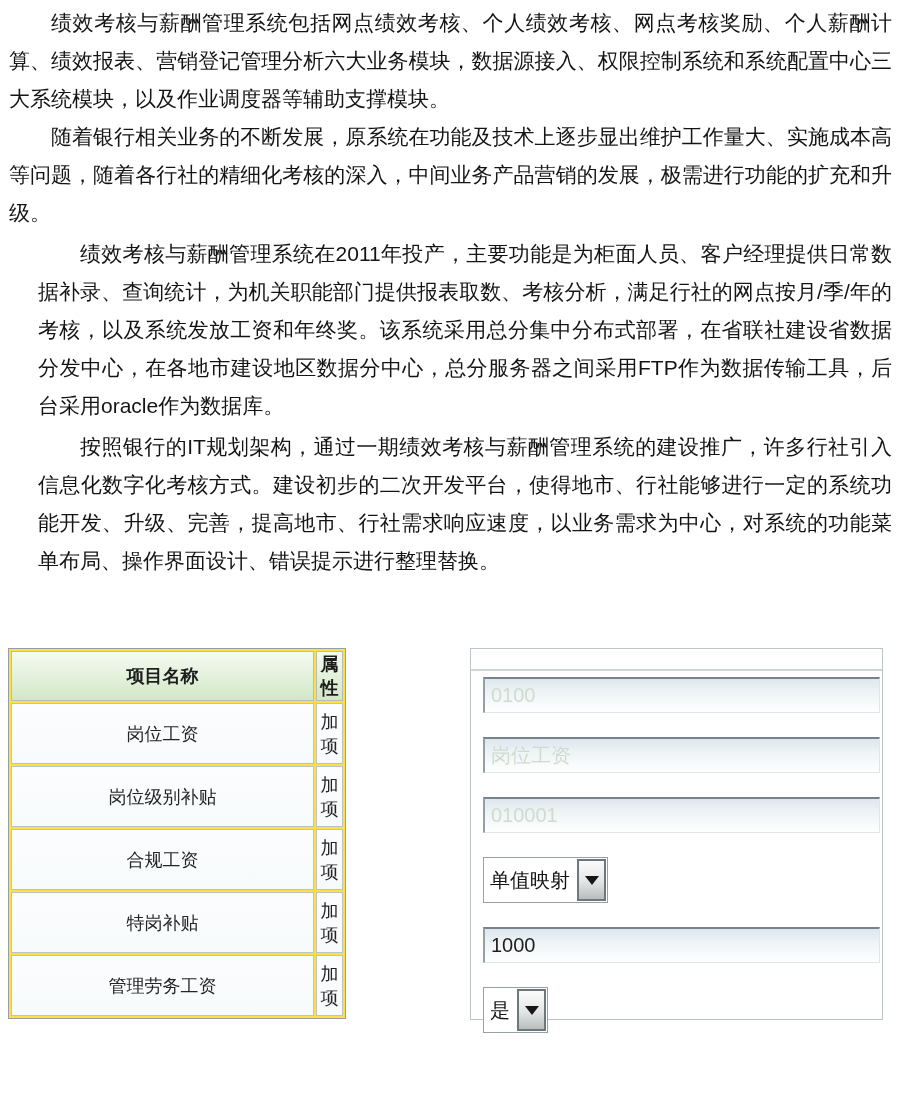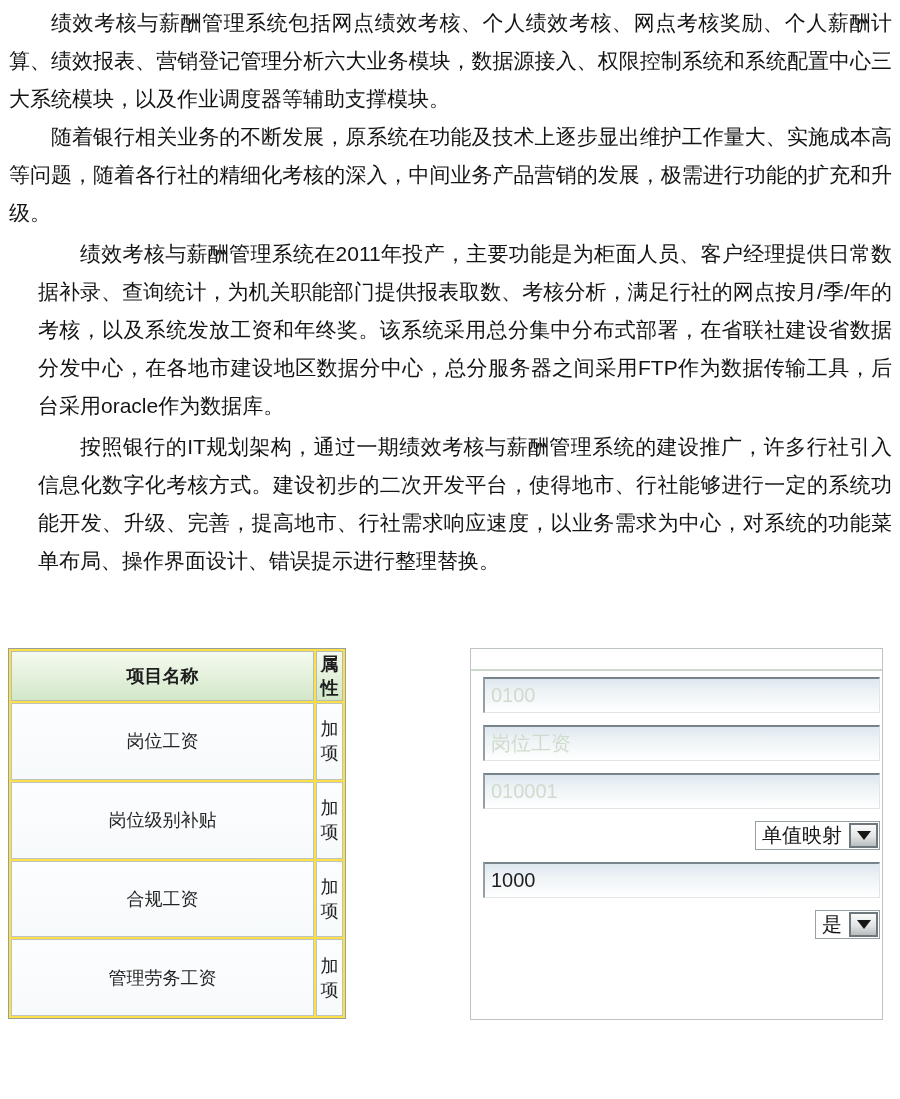--- a/index.html
+++ b/index.html
@@ -43,34 +43,34 @@
   .panel{
     position:absolute;left:470px;top:648px;width:413px;height:372px;
     border:1px solid #bdc4c8;background:#ffffff;box-sizing:border-box;
   }
   .panel-strip{
     position:absolute;top:0;left:0;right:0;height:20px;background:#ffffff;
     border-bottom:2px solid #ccdacb;
   }
   .panel-form{
     position:absolute;top:28px;left:12px;right:2px;
-    display:flex;flex-direction:column;gap:12px;align-items:flex-end;
+    display:flex;flex-direction:column;gap:24px;align-items:flex-start;
   }
   .field{
     width:100%;height:36px;box-sizing:border-box;
     border-top:2px solid #77848b;border-left:2px solid #93a0a5;
     border-right:1px solid #dfe5e8;border-bottom:1px solid #dfe5e8;
     background:linear-gradient(180deg,#dde7ee 0%,#eef3f6 40%,#ffffff 100%);
     font-family:inherit;font-size:20px;color:#1e1e1e;
     padding:0 6px;outline:none;
   }
   .field.disabled{color:#cfdccd;}
 
   .combo{
-    display:flex;align-items:stretch;height:29px;box-sizing:border-box;
+    display:flex;align-items:stretch;height:46px;box-sizing:border-box;
     border:1px solid #97a0a4;background:#ffffff;padding:1px;
   }
   .combo-text{
     display:flex;align-items:center;padding:0 5px;
     font-size:20px;color:#141414;background:#ffffff;white-space:nowrap;
   }
   .combo-btn{
     width:29px;margin-left:2px;box-sizing:border-box;
     border:2px solid #6e787c;
     background:linear-gradient(180deg,#fbfbfb 0%,#e3e5e5 55%,#b9bdbd 100%);
@@ -110,20 +110,24 @@
     </tr>
     <tr>
       <td>岗位级别补贴</td>
       <td>加项</td>
     </tr>
     <tr>
       <td>合规工资</td>
       <td>加项</td>
     </tr>
     <tr>
+      <td>特岗补贴</td>
+      <td>加项</td>
+    </tr>
+    <tr>
       <td>管理劳务工资</td>
       <td>加项</td>
     </tr>
   </tbody>
 </table>
 
 <div class="panel">
   <div class="panel-strip"></div>
   <div class="panel-form">
     <input class="field disabled" readonly="" value="0100" style="">

